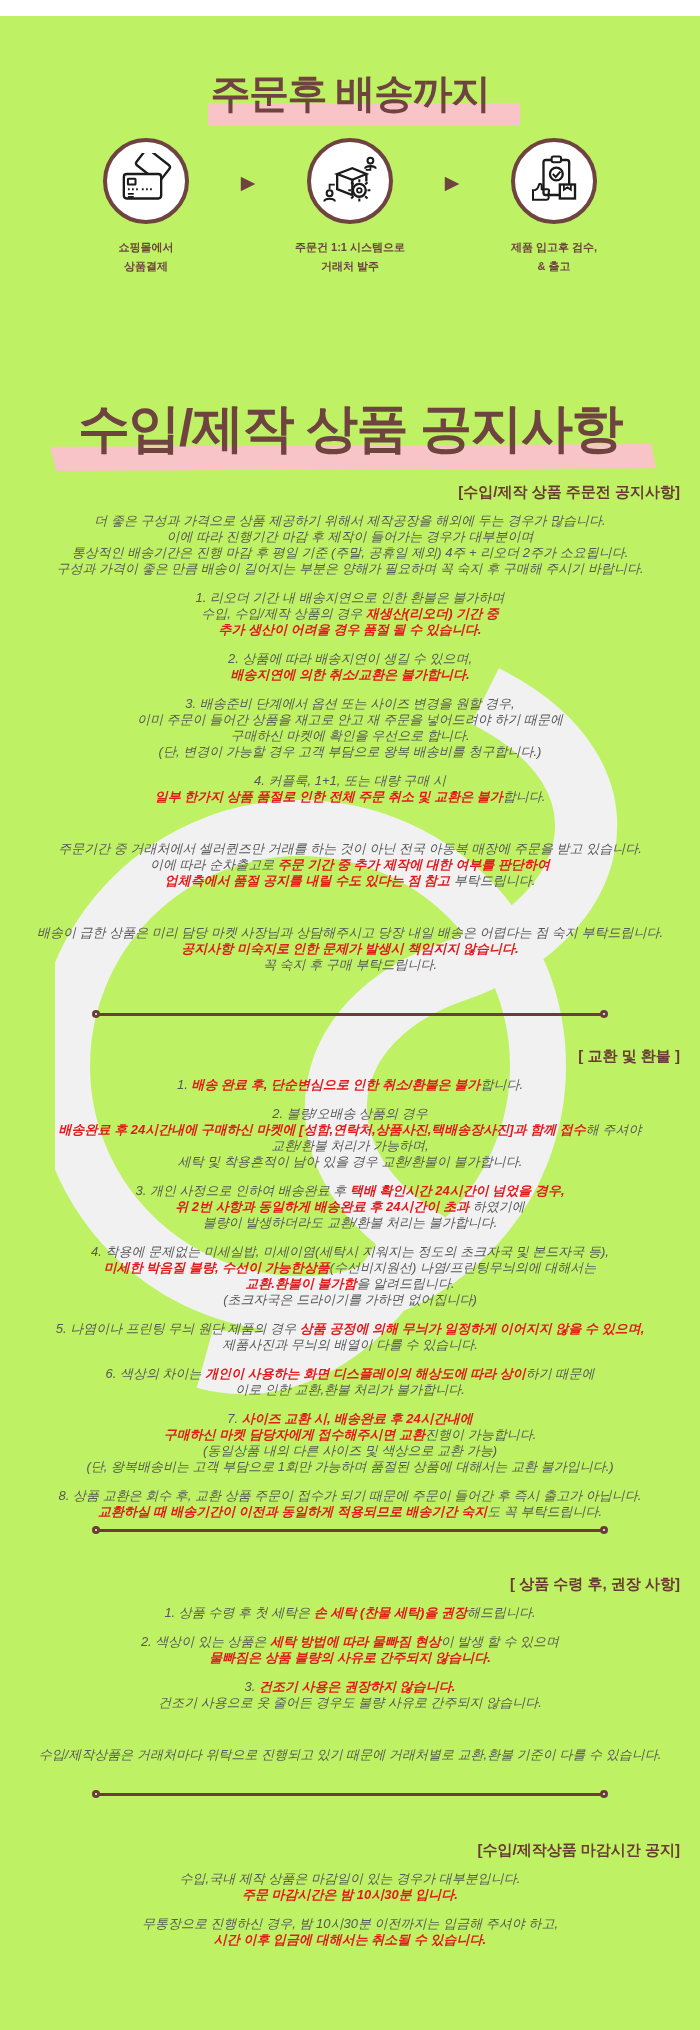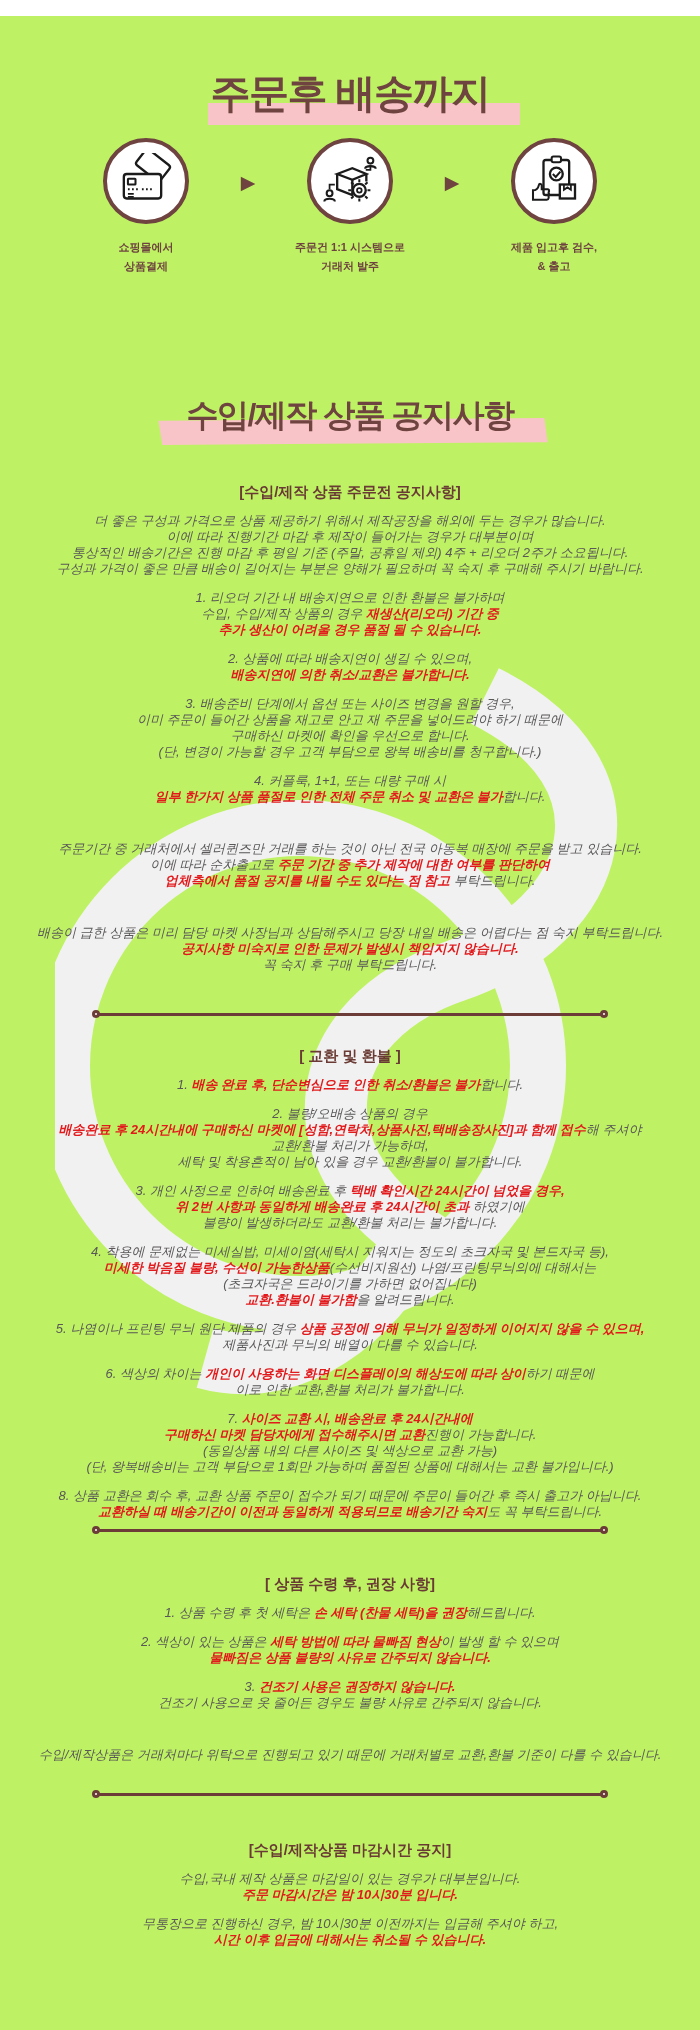--- a/index.html
+++ b/index.html
@@ -37,37 +37,37 @@
     width:86px;height:86px;border:4px solid var(--brown);border-radius:50%;
     margin:0 auto;display:flex;align-items:center;justify-content:center;background:#fff;
   }
   .step-circle svg{width:56px;height:56px;}
   .step-label{margin-top:14px;font-size:11px;font-weight:700;color:var(--brown);line-height:19px;}
   .step-arrow{width:26px;margin-top:35px;color:var(--brown);font-size:19px;text-align:center;line-height:19px;}
   
   .notice-title-wrap{position:absolute;top:378px;left:0;width:100%;text-align:center;z-index:1;}
   .notice-title{
     position:relative;display:inline-block;z-index:0;
-    font-size:32px;font-weight:800;letter-spacing:-1.5px;color:var(--brown);margin:0;
+    font-size:52px;font-weight:800;letter-spacing:-1.5px;color:var(--brown);margin:0;
   }
   .notice-title::after{
     content:"";position:absolute;z-index:-1;left:-28px;right:-34px;bottom:-7px;height:27px;
     background:var(--pink);
     clip-path:polygon(0 10%,99.2% 0,100% 90%,1% 100%);
   }
   
   .notice-sec{
     position:absolute;left:20px;right:20px;text-align:center;z-index:1;
     font-size:13px;line-height:16px;color:var(--gray);
   }
   .sec-preorder{top:468px}
   .sec-exchange{top:1032px}
   .sec-care{top:1560px}
   .sec-deadline{top:1826px}
-  .sec-header{font-size:15px;font-weight:700;color:var(--maroon);margin:0 0 9px;}
+  .sec-header{font-size:15px;font-weight:700;color:var(--maroon);margin:0 0 9px;text-align:right;}
   .block{margin:13px 0 0;font-style:italic;}
   .block.lg{margin-top:36px;}
   .seg-n{color:var(--gray);}
   .seg-r{color:var(--red);font-weight:700;}
   
   .divider{position:absolute;left:92px;right:92px;display:flex;align-items:center;z-index:1;}
   .div1{top:994px}.div2{top:1510px}.div3{top:1774px}
   .dot{width:8px;height:8px;border:3px solid var(--line);border-radius:50%;background:#fff;flex:0 0 auto;}
   .rule{flex:1;height:3px;background:var(--line);margin:0 -2px;}
 </style>
@@ -211,22 +211,22 @@
         <div class="line"><span class="seg-n">세탁 및 착용흔적이 남아 있을 경우 교환/환불이 불가합니다.</span></div>
       </div>
       <div class="block">
         <div class="line"><span class="seg-n">3. 개인 사정으로 인하여 배송완료 후 </span><span class="seg-r">택배 확인시간 24시간이 넘었을 경우,</span></div>
         <div class="line"><span class="seg-r">위 2번 사항과 동일하게 배송완료 후 24시간이 초과</span><span class="seg-n"> 하였기에</span></div>
         <div class="line"><span class="seg-n">불량이 발생하더라도 교환/환불 처리는 불가합니다.</span></div>
       </div>
       <div class="block">
         <div class="line"><span class="seg-n">4. 착용에 문제없는 미세실밥, 미세이염(세탁시 지워지는 정도의 초크자국 및 본드자국 등),</span></div>
         <div class="line"><span class="seg-r">미세한 박음질 불량, 수선이 가능한상품</span><span class="seg-n">(수선비지원선) 나염/프린팅무늬의에 대해서는</span></div>
+        <div class="line"><span class="seg-r">교환.환불이 불가함</span><span class="seg-n">을 알려드립니다.</span></div>
         <div class="line"><span class="seg-n">(초크자국은 드라이기를 가하면 없어집니다)</span></div>
-        <div class="line"><span class="seg-r">교환.환불이 불가함</span><span class="seg-n">을 알려드립니다.</span></div>
       </div>
       <div class="block">
         <div class="line"><span class="seg-n">5. 나염이나 프린팅 무늬 원단 제품의 경우 </span><span class="seg-r">상품 공정에 의해 무늬가 일정하게 이어지지 않을 수 있으며,</span></div>
         <div class="line"><span class="seg-n">제품사진과 무늬의 배열이 다를 수 있습니다.</span></div>
       </div>
       <div class="block">
         <div class="line"><span class="seg-n">6. 색상의 차이는 </span><span class="seg-r">개인이 사용하는 화면 디스플레이의 해상도에 따라 상이</span><span class="seg-n">하기 때문에</span></div>
         <div class="line"><span class="seg-n">이로 인한 교환,환불 처리가 불가합니다.</span></div>
       </div>
       <div class="block">

